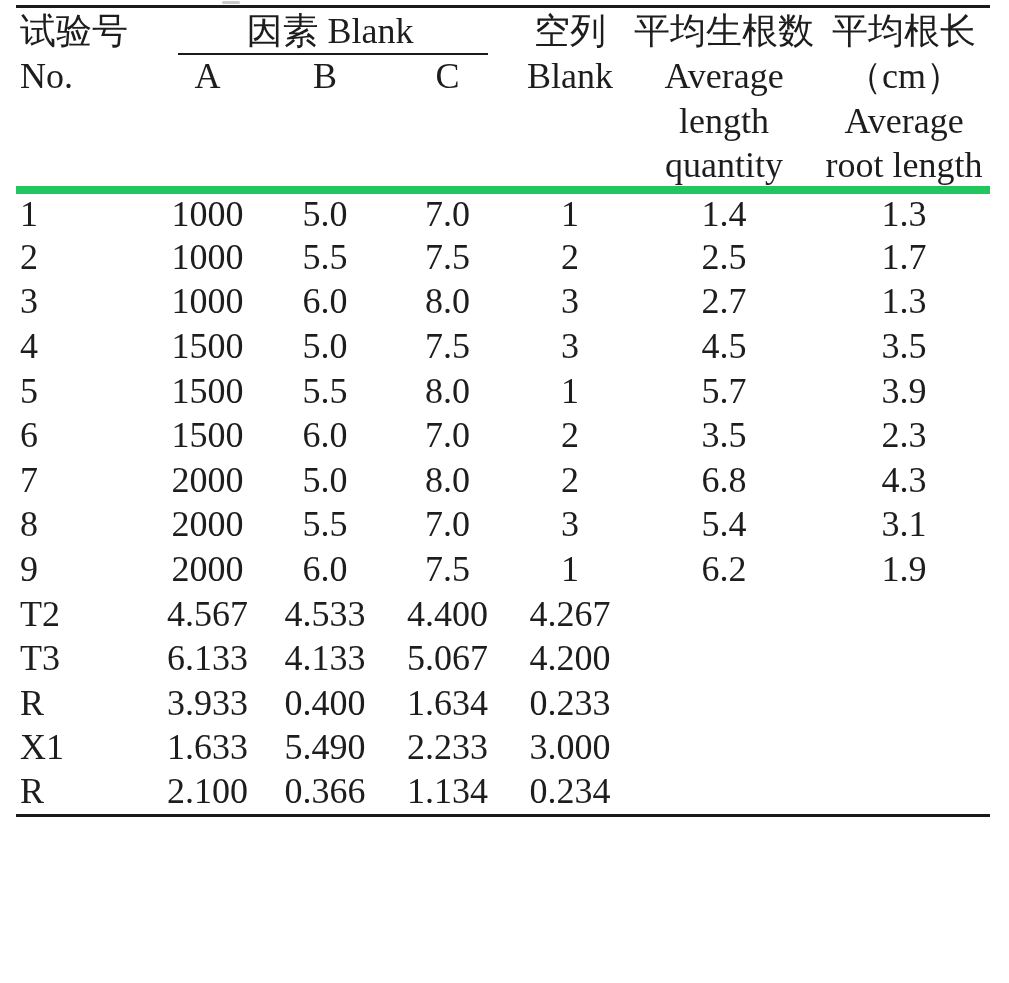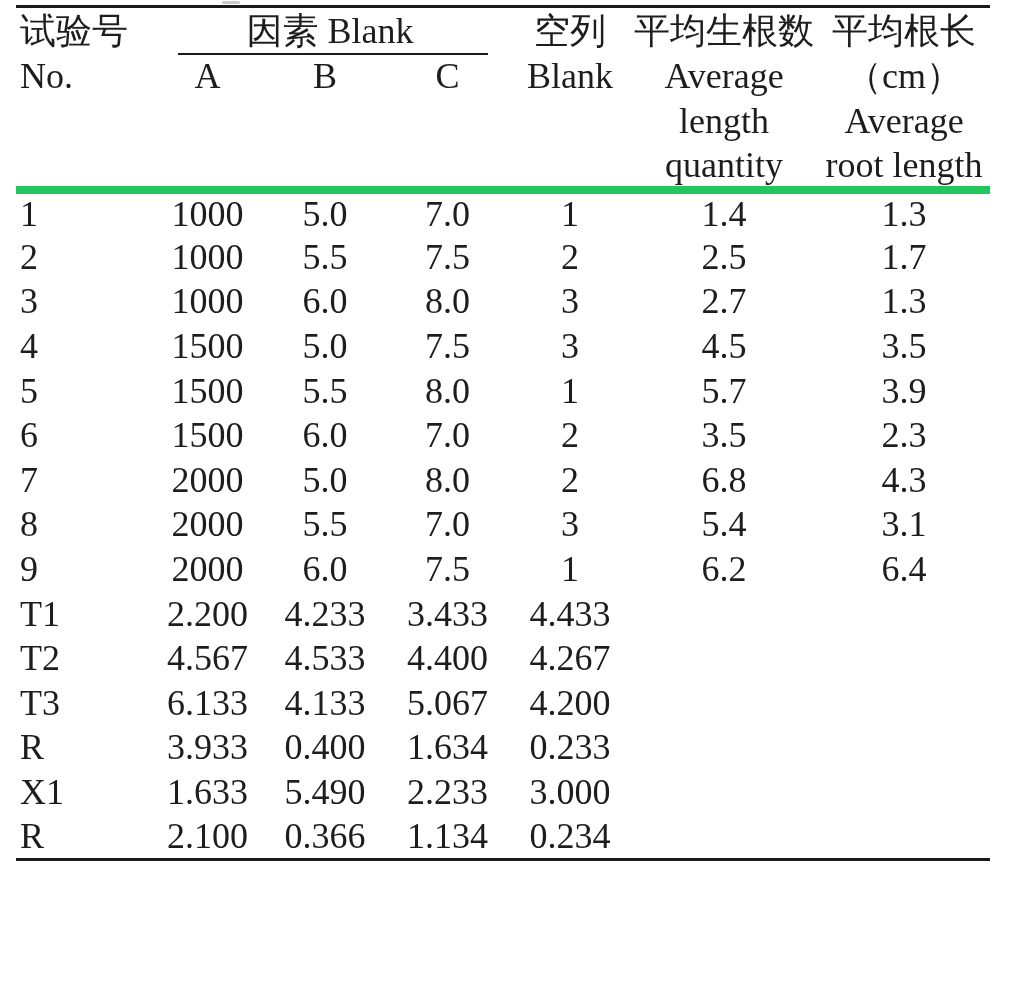--- a/index.html
+++ b/index.html
@@ -159,30 +159,21 @@
           <td>5.4</td>
           <td>3.1</td>
         </tr>
       <tr>
           <td class="c0">9</td>
           <td>2000</td>
           <td>6.0</td>
           <td>7.5</td>
           <td>1</td>
           <td>6.2</td>
-          <td>6.4</td>
-        </tr>
-      <tr>
-          <td class="c0">T1</td>
-          <td>2.200</td>
-          <td>4.233</td>
-          <td>3.433</td>
-          <td>4.433</td>
-          <td></td>
-          <td></td>
+          <td>1.9</td>
         </tr>
       <tr>
           <td class="c0">T2</td>
           <td>4.567</td>
           <td>4.533</td>
           <td>4.400</td>
           <td>4.267</td>
           <td></td>
           <td></td>
         </tr>

